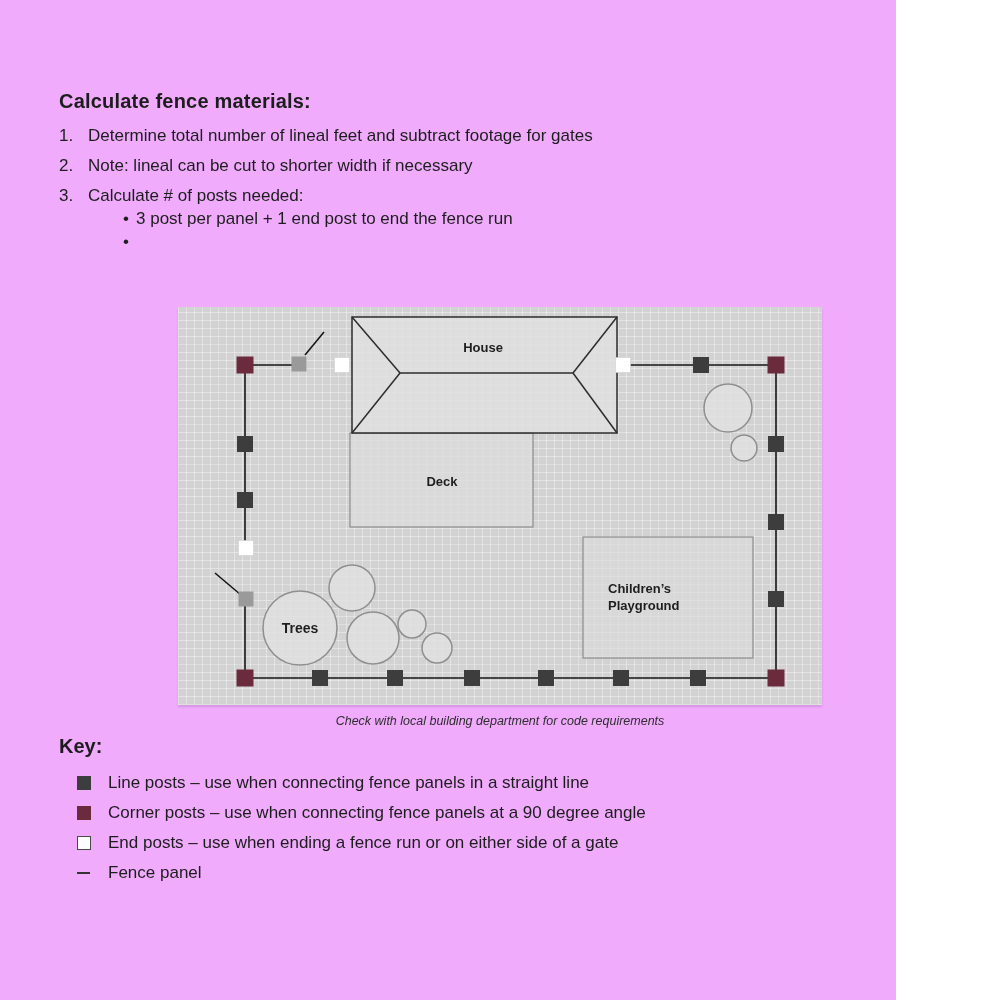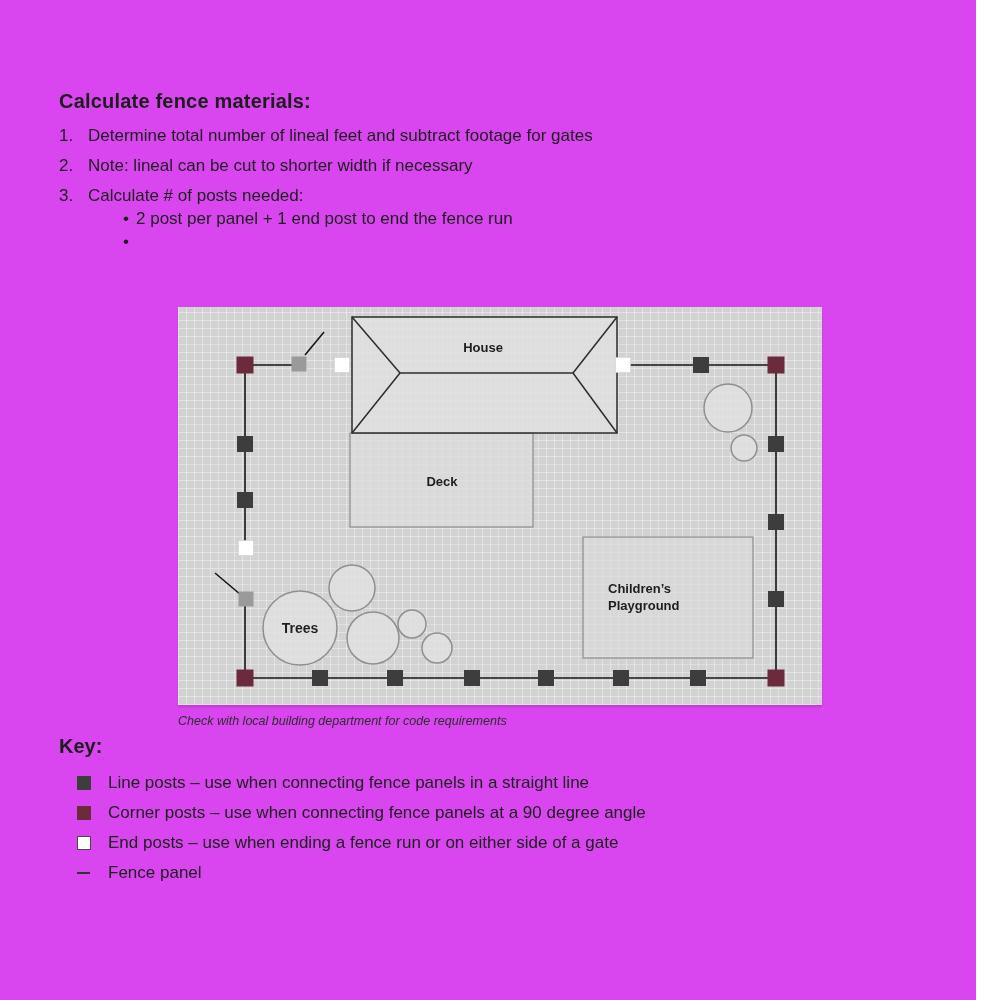--- a/index.html
+++ b/index.html
@@ -1,17 +1,17 @@
 <!DOCTYPE html>
 <html><head>
 <meta charset="utf-8">
 <style>
   html,body{margin:0;padding:0;width:1000px;height:1000px;background:#ffffff;overflow:hidden;
     font-family:"Liberation Sans", sans-serif;color:#1d1d1d;}
-  .page{position:relative;width:976px;height:1000px;background:#d946ef;}
+  .page{position:relative;width:896px;height:1000px;background:#f0abfc;}
 
   
   .instructions{position:absolute;left:59px;top:90px;width:895px;}
   .inst-title{font-size:20px;font-weight:700;margin:0 0 11px 0;letter-spacing:.2px;}
   .inst-item{display:flex;margin-bottom:7px;font-size:17px;line-height:23px;}
   .inst-num{width:29px;flex:none;}
   .inst-body{flex:1;}
   .inst-bullet{display:flex;padding-left:35px;}
   .inst-bullet .dot{width:13px;flex:none;}
 
@@ -38,21 +38,21 @@
   .deck-rect{fill:rgba(221,221,221,.72);stroke:#8d8d8d;stroke-width:1.2;}
   .playground-rect{fill:rgba(220,220,220,.65);stroke:#8d8d8d;stroke-width:1.2;}
   .tree{fill:rgba(224,224,224,.85);stroke:#8f8f8f;stroke-width:1.5;}
   .fence{stroke:#161616;stroke-width:1.6;}
   .post-corner{fill:#6b2b3d;}
   .post-line{fill:#3d3d3d;}
   .post-end{fill:#ffffff;stroke:#cfcfcf;stroke-width:.6;}
   .post-gate{fill:#9a9a9a;}
 
   
-  .caption{position:absolute;left:178px;top:714px;width:644px;text-align:left;
+  .caption{position:absolute;left:178px;top:714px;width:644px;text-align:center;
     font-size:12.5px;font-style:italic;color:#2e2e2e;}
 
   
   .key{position:absolute;left:59px;top:735px;width:900px;}
   .key-title{font-size:20px;font-weight:700;margin:0 0 10px 0;}
   .key-row{display:flex;align-items:center;height:30px;font-size:17px;}
   .swatch{flex:none;margin-left:18px;margin-right:17px;width:14px;height:14px;box-sizing:border-box;}
   .swatch.line-post{background:#3d3d3d;}
   .swatch.corner-post{background:#6b2b3d;}
   .swatch.end-post{background:#ffffff;border:1.5px solid #4a4a4a;}
@@ -78,21 +78,21 @@
           <div class="inst-body">
             <div>Note: lineal can be cut to shorter width if necessary</div>
           </div>
         </div>
         <div class="inst-item">
           <span class="inst-num">3.</span>
           <div class="inst-body">
             <div>Calculate # of posts needed:</div>
             <div class="inst-bullet">
               <span class="dot">•</span>
-              <span>2 post per panel + 1 end post to end the fence run</span>
+              <span>3 post per panel + 1 end post to end the fence run</span>
             </div>
             <div class="inst-bullet">
               <span class="dot">•</span>
             </div>
           </div>
         </div>
       </div>
   </section>
 
   <div class="diagram">

